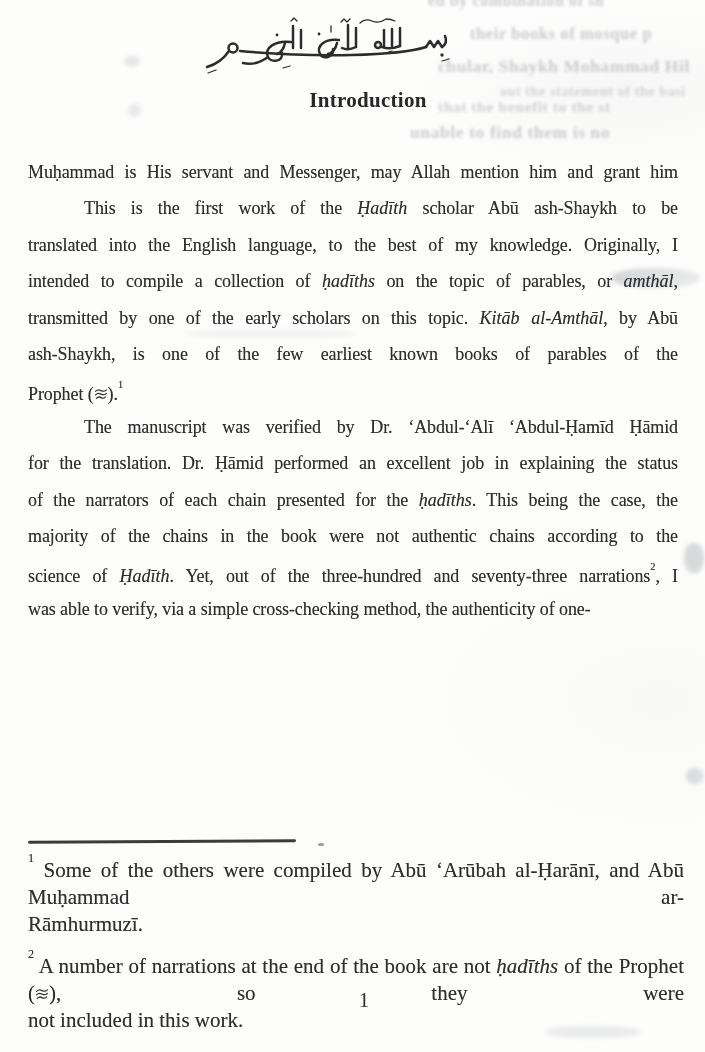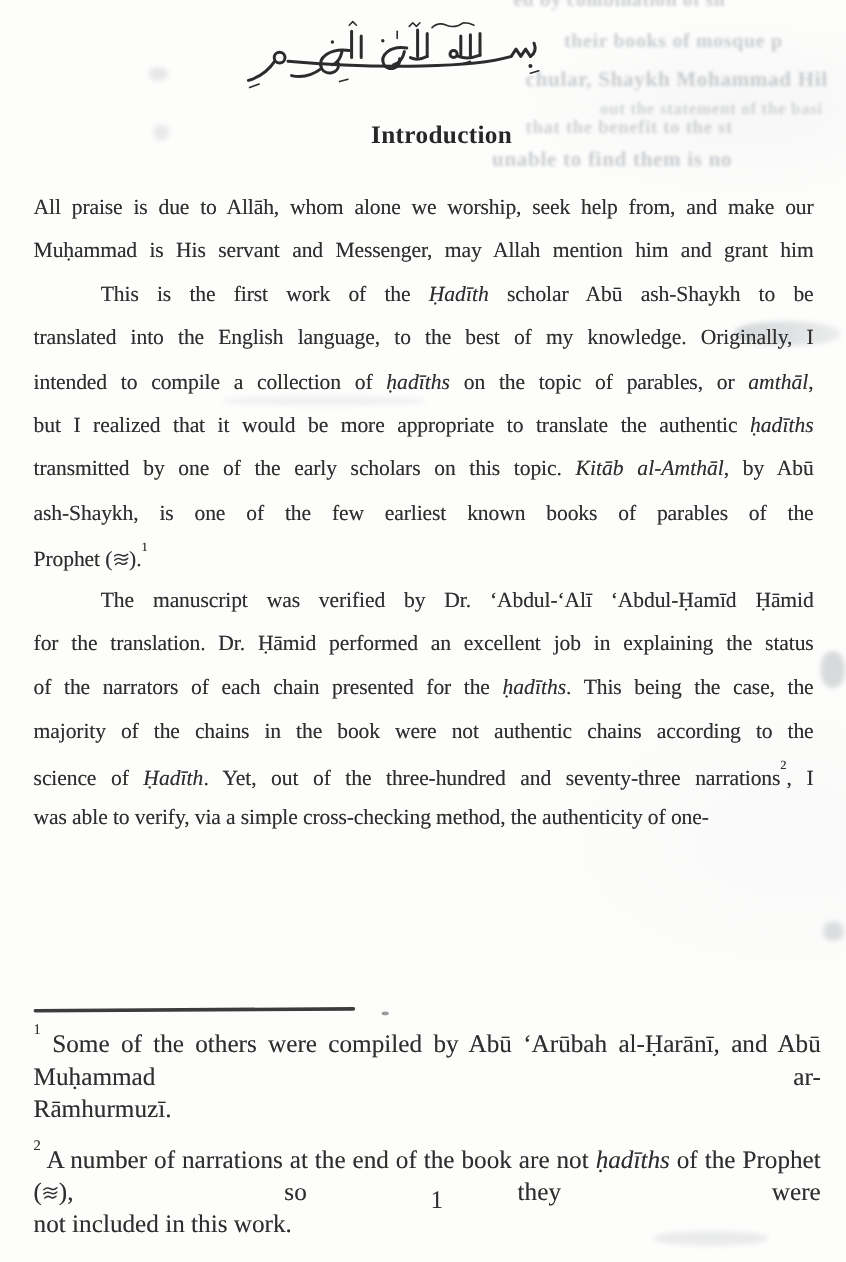--- a/index.html
+++ b/index.html
@@ -17,21 +17,21 @@
   
   .bismillah{position:absolute;left:198px;top:16px;width:252px;height:64px;}
   .bismillah svg{width:100%;height:100%;}
   .cal{stroke:#2c2c2c;fill:none;stroke-linecap:round;stroke-linejoin:round;}
   .cal.main{stroke-width:2.5px;}
   .cal.thin{stroke-width:1.3px;}
   .cal.dot{fill:#2c2c2c;stroke:none;}
 
   
   .title{
-    position:absolute;left:28px;top:100px;width:650px;
+    position:absolute;left:28px;top:88px;width:650px;
     text-align:center;transform:translateX(15px);
     font-size:21px;font-weight:bold;letter-spacing:.3px;color:#272727;
   }
 
   
   .body-text{position:absolute;left:28px;top:154px;width:650px;}
   .line{
     height:36.4px;line-height:36.4px;font-size:18px;letter-spacing:-.1px;
     text-align:justify;text-align-last:justify;white-space:normal;
     text-shadow:0 0 .4px rgba(20,20,20,.45);
@@ -147,28 +147,26 @@
       <circle class="cal dot" cx="79" cy="19" r="1.4"></circle>
       <path class="cal thin" d="M93,5 l3,-3 l3,3"></path>
       <path class="cal thin" d="M85,52 l7,-2"></path>
     </svg>
   </div>
 
   <div class="title">Introduction</div>
 
   <div class="body-text" id="body-paragraphs">
       <div>
-        <div class="line"><span>All praise is due to Allāh, whom alone we worship, seek help from, and make our</span></div>
         <div class="line"><span>Muḥammad is His servant and Messenger, may Allah mention him and grant him</span></div>
       </div>
       <div>
         <div class="line indent"><span>This is the first work of the </span><i>Ḥadīth</i><span> scholar Abū ash-Shaykh to be</span></div>
         <div class="line"><span>translated into the English language, to the best of my knowledge. Originally, I</span></div>
         <div class="line"><span>intended to compile a collection of </span><i>ḥadīths</i><span> on the topic of parables, or </span><i>amthāl</i><span>,</span></div>
-        <div class="line"><span>but I realized that it would be more appropriate to translate the authentic </span><i>ḥadīths</i></div>
         <div class="line"><span>transmitted by one of the early scholars on this topic. </span><i>Kitāb al-Amthāl</i><span>, by Abū</span></div>
         <div class="line"><span>ash-Shaykh, is one of the few earliest known books of parables of the</span></div>
         <div class="line last"><span>Prophet (</span><span class="saw"><svg viewBox="0 0 18 16">
               <path d="M2,4 q3,-3 7,-1 t7,-1"></path>
               <path d="M2,8.5 q3,-3 7,-1 t7,-1"></path>
               <path d="M3,13 q3,-3 6,-1 t6,-1"></path>
             </svg></span><span>).</span><sup class="s">1</sup></div>
       </div>
       <div>
         <div class="line indent"><span>The manuscript was verified by Dr. ‘Abdul-‘Alī ‘Abdul-Ḥamīd Ḥāmid</span></div>

